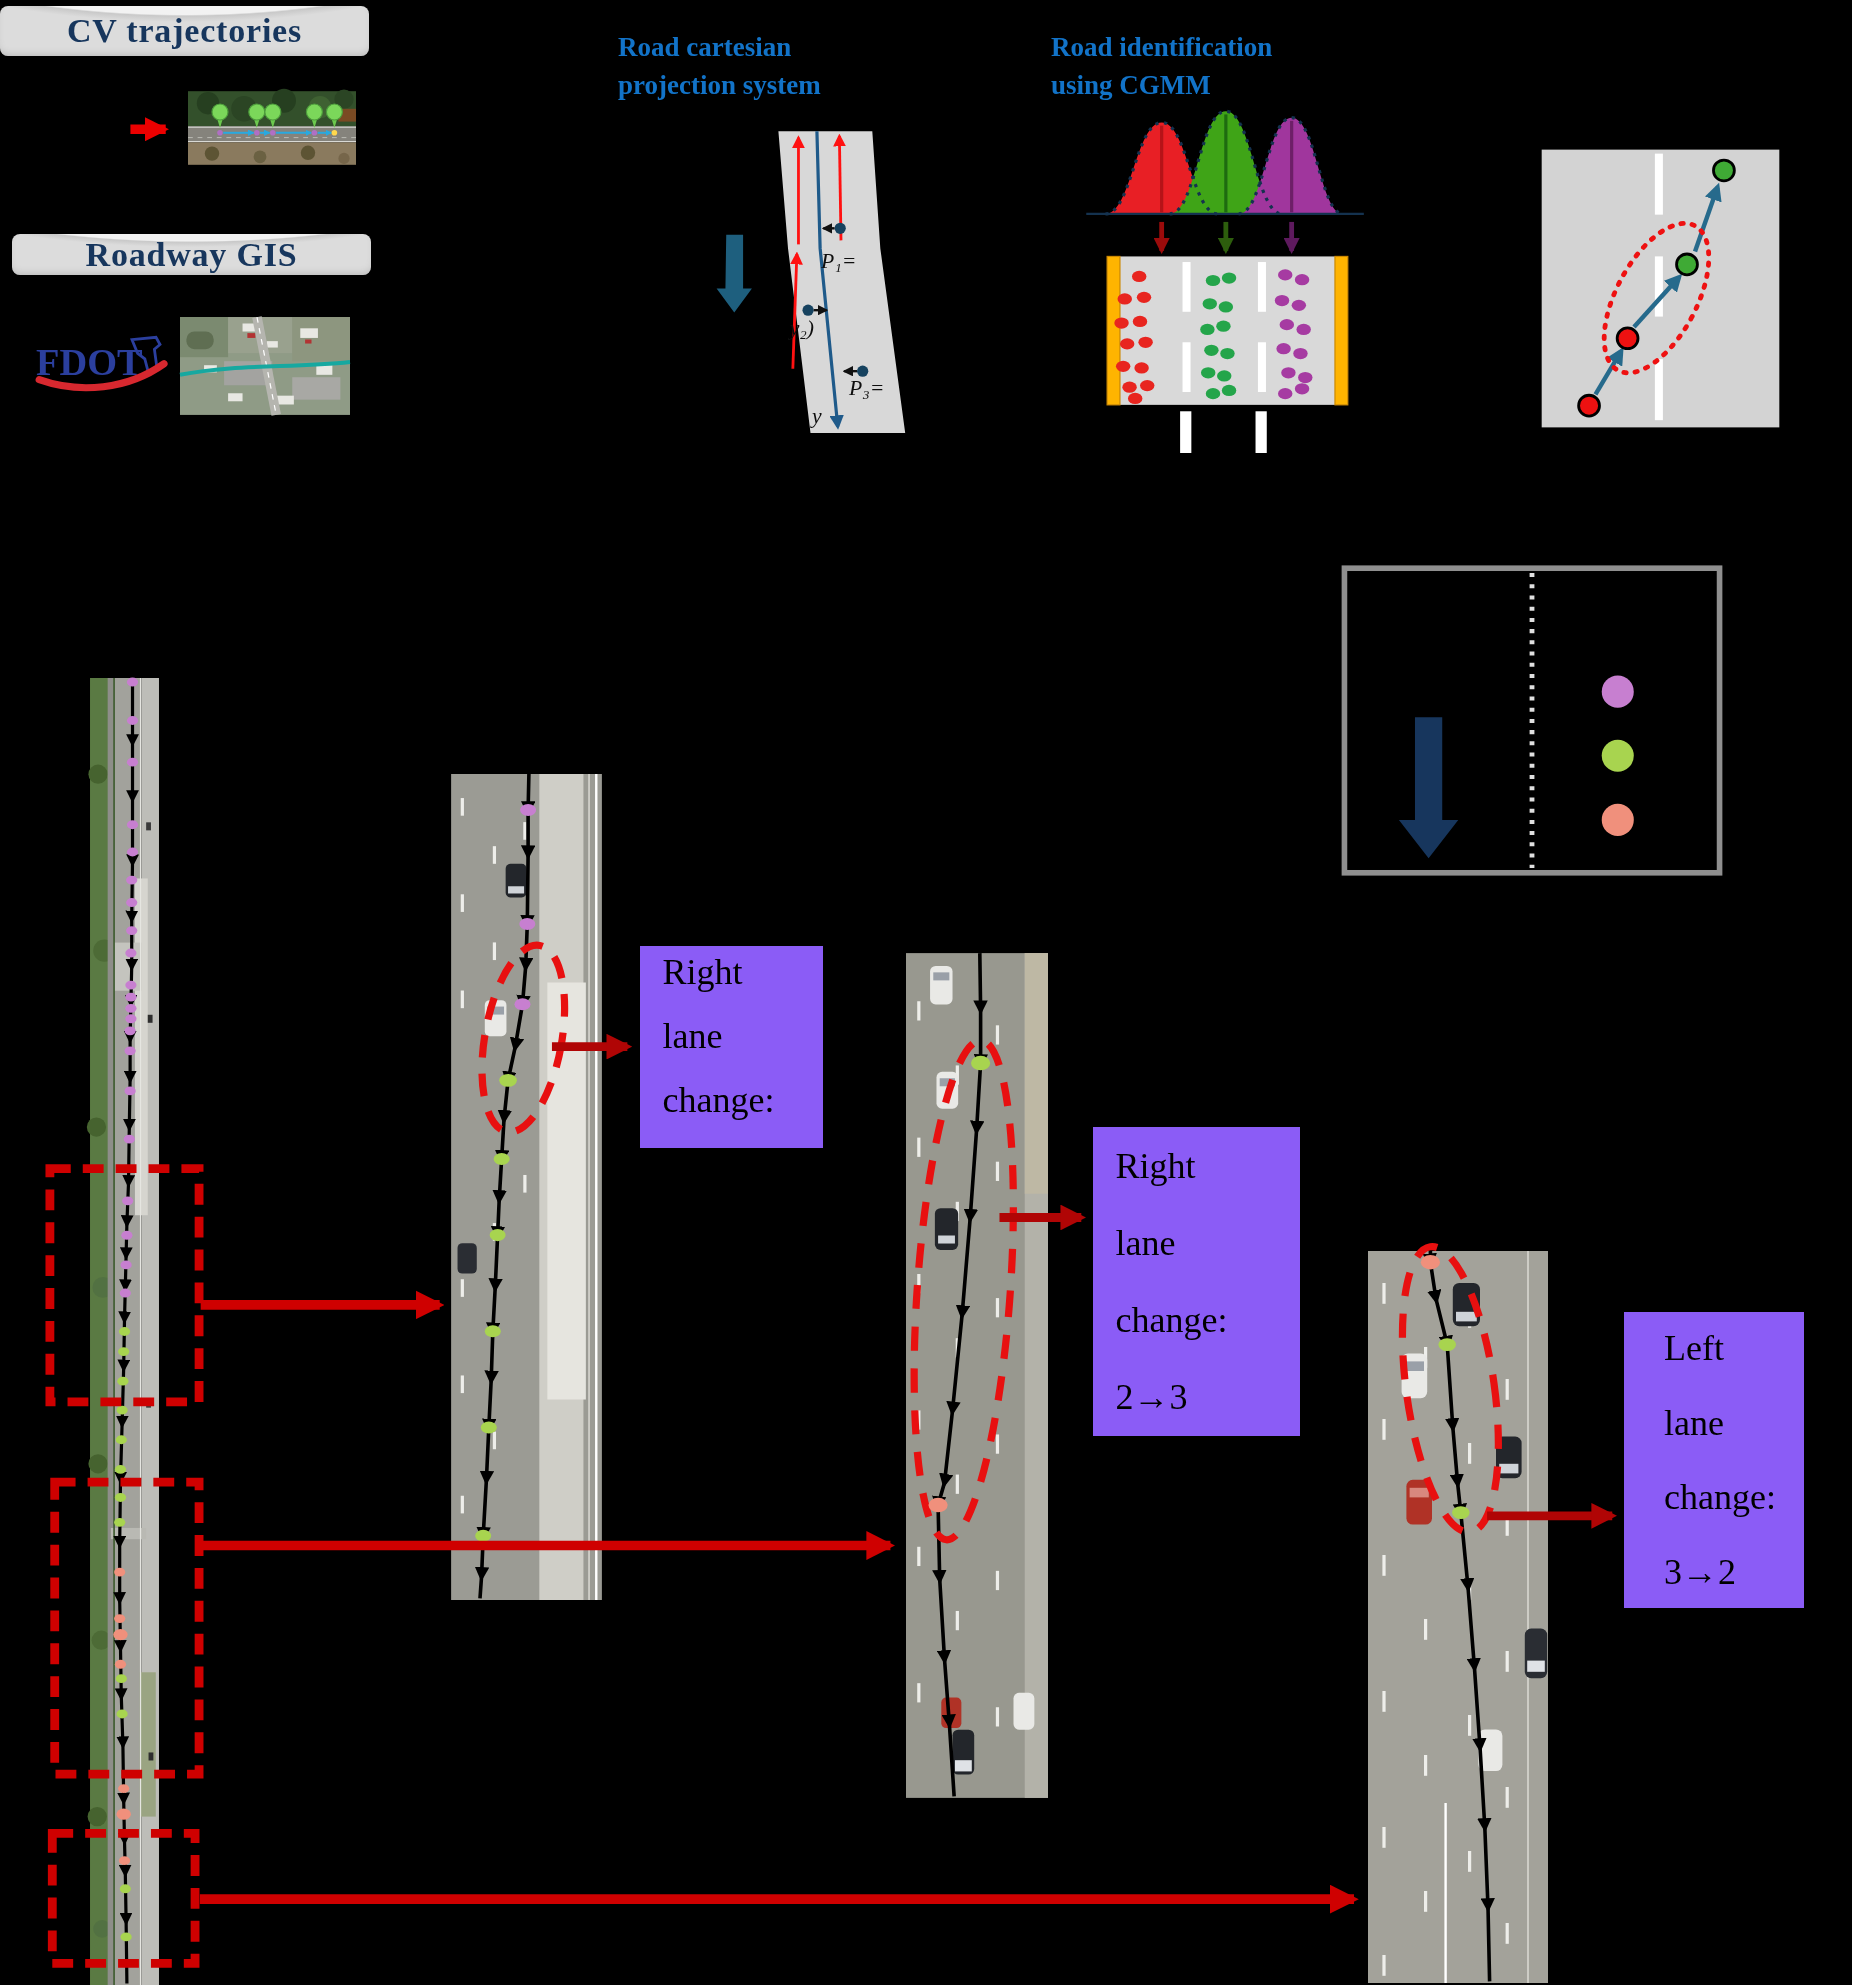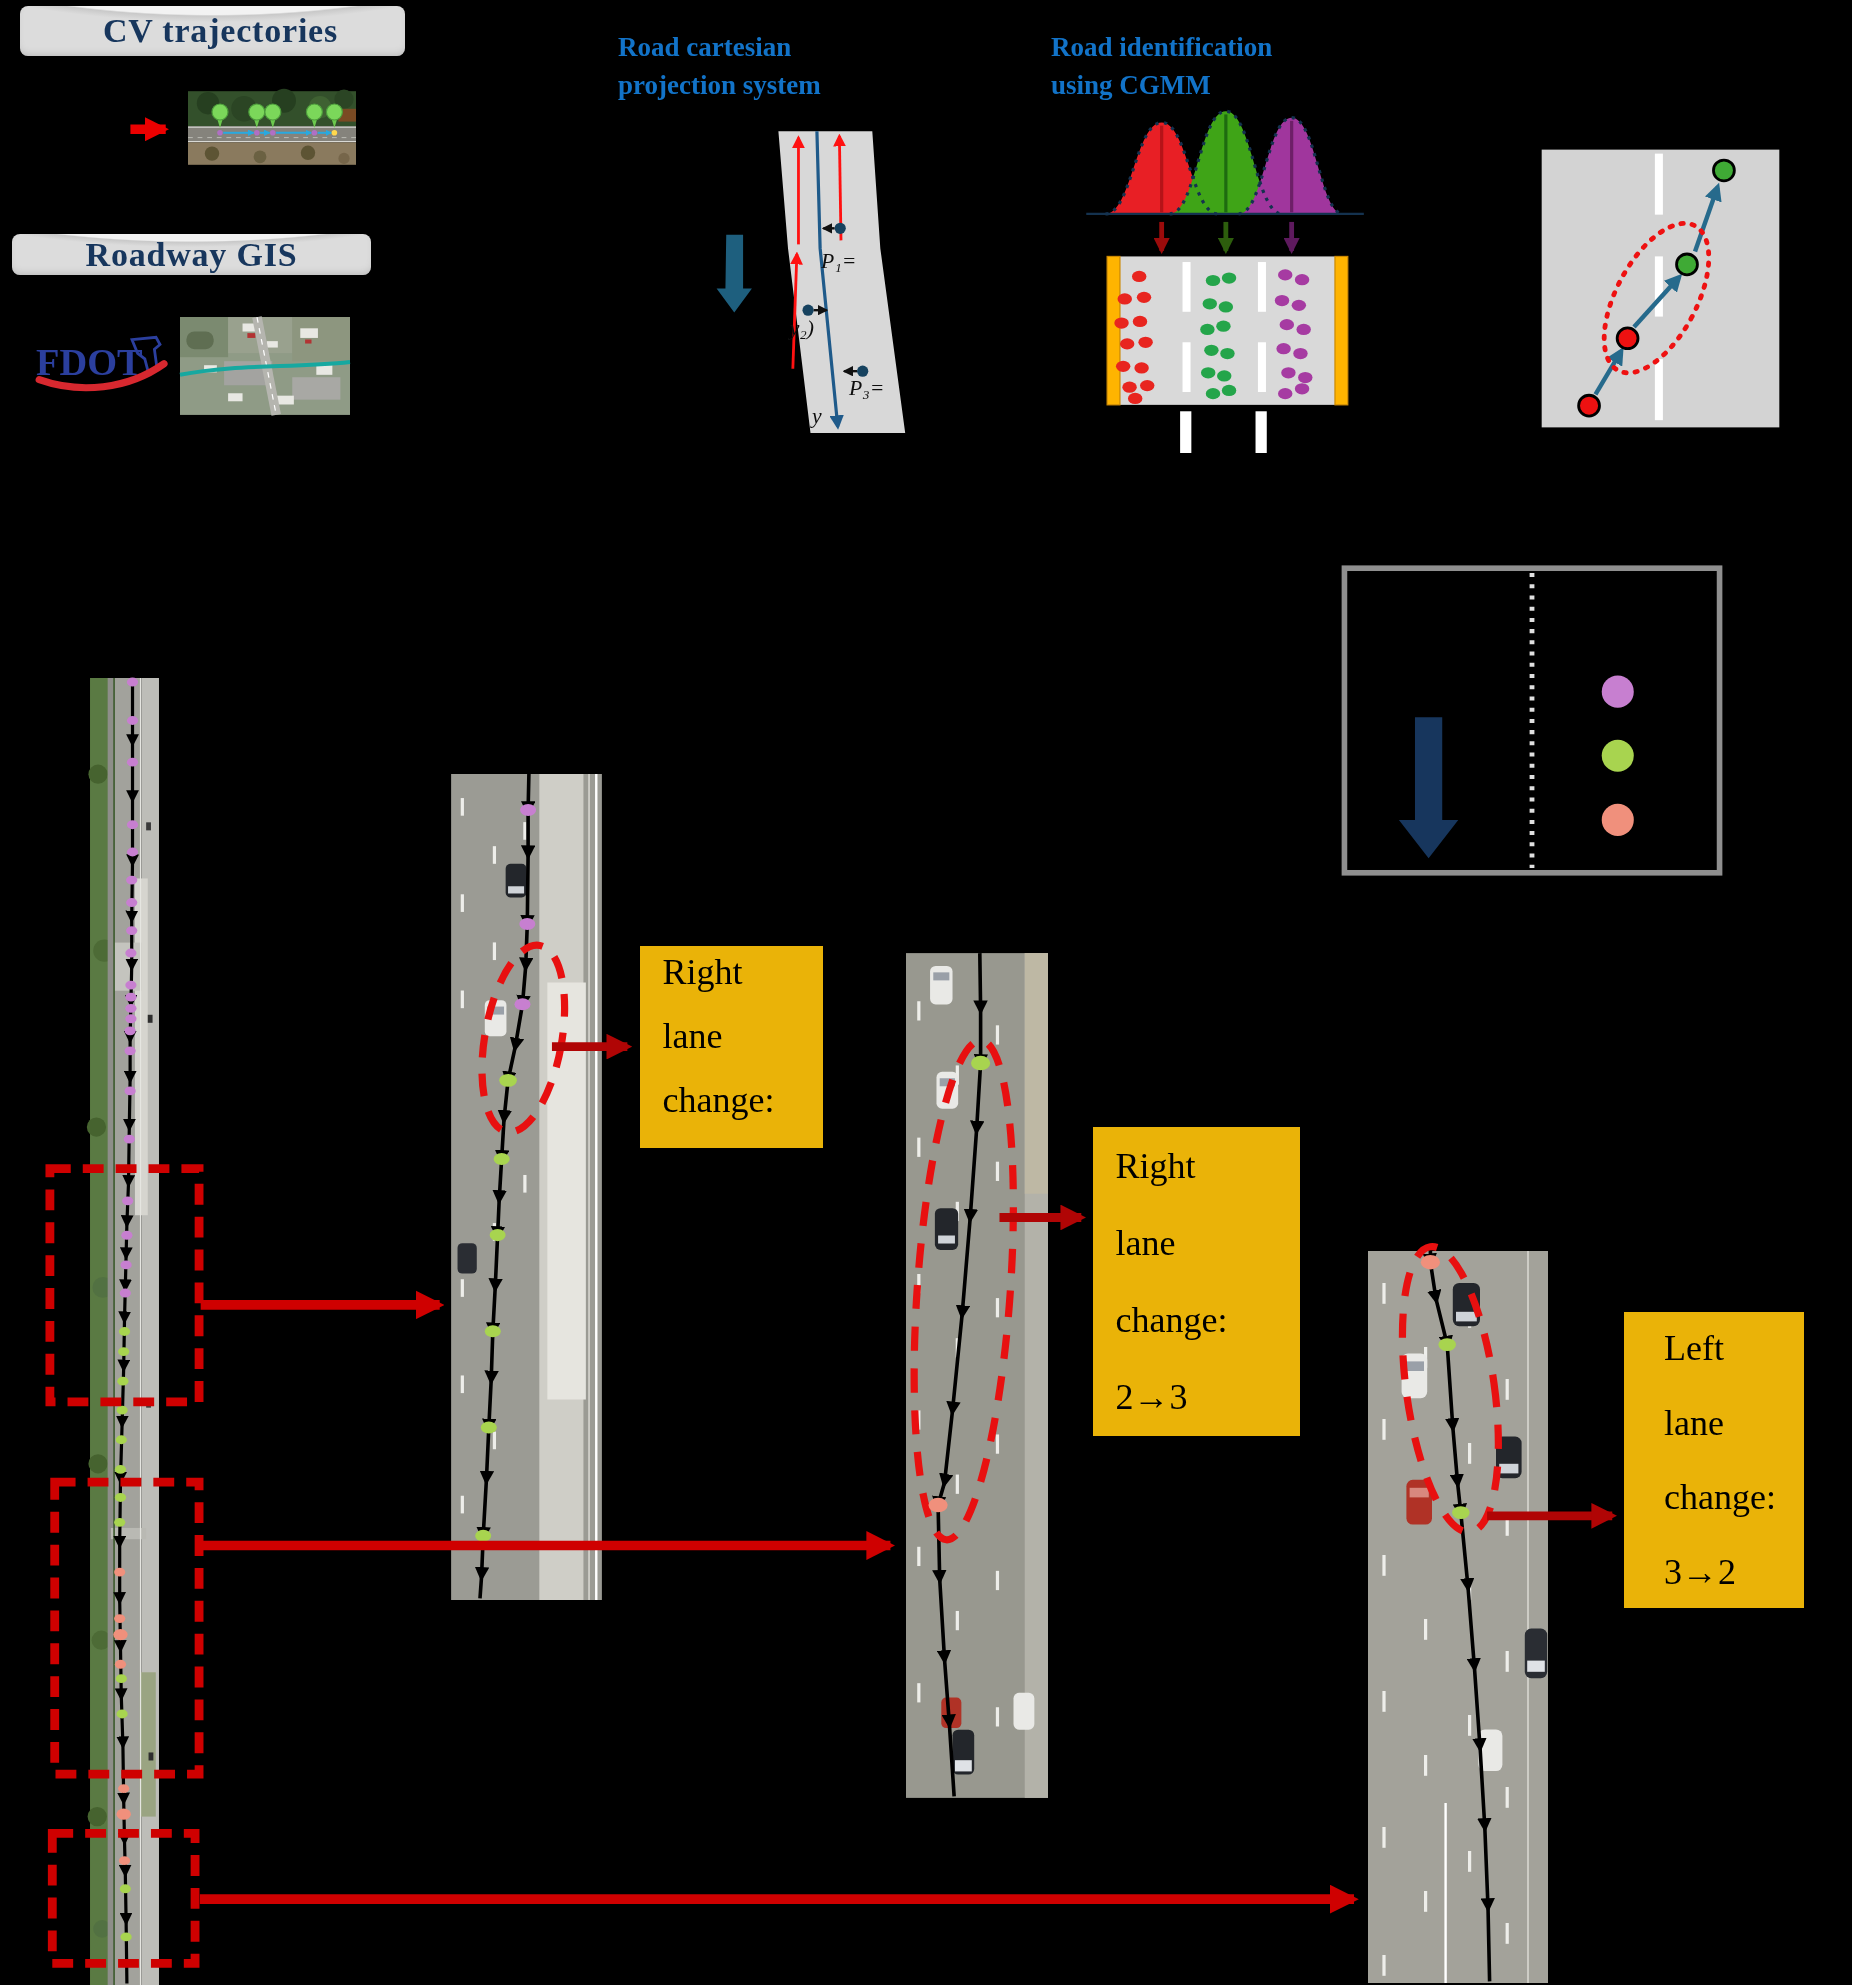--- a/index.html
+++ b/index.html
@@ -7,33 +7,33 @@
         font-family:"Liberation Serif","DejaVu Serif",serif;}
   
   .hdr{position:absolute;display:flex;align-items:center;justify-content:center;
        background:radial-gradient(130% 300% at 50% -190%, #f2f2f2 69%, #c9c9c9 70%, #dcdcdc 74%);
        border-radius:8px;box-shadow:inset 0 -4.8px 8px -4.8px #aeaeae;}
   .hdr span{font-weight:bold;font-size:34px;color:#17365d;letter-spacing:0.8px;}
   
   .steptitle{position:absolute;text-align:left;color:#1273c8;font-weight:bold;
              font-size:27px;line-height:38px;}
   
-  .callout{position:absolute;background:#eab308;display:flex;flex-direction:column;
+  .callout{position:absolute;background:#8b5cf6;display:flex;flex-direction:column;
            justify-content:space-evenly;padding:8px 8px 8px 22.5px;box-sizing:border-box;gap:28px;}
   .callout span{font-size:36px;color:#000;line-height:1.0;}
   svg{position:absolute;overflow:visible;}
   svg text{font-family:"Liberation Serif","DejaVu Serif",serif;}
   .mathlbl{font-style:italic;font-size:27px;fill:#0e0e0e;}
 </style>
 </head>
 <body>
 
 <div class="page">
 
-  <div class="hdr" style="left:20px;top:6.4px;width:369px;height:50px;padding-left:16px;">
+  <div class="hdr" style="left:0;top:6.4px;width:369px;height:50px;">
     <span>CV trajectories</span>
   </div>
 
   <svg style="left:127px;top:114px;" width="63" height="30.5" viewBox="0 0 78 38">
     <defs>
         <marker id="mRedBig" markerUnits="userSpaceOnUse" markerWidth="30" markerHeight="30" refX="26" refY="15" orient="auto">
           <path d="M0,0 L30,15 L0,30 z" fill="#ec0000"></path>
         </marker>
       </defs>
     <line x1="4" y1="19" x2="48" y2="19" stroke="#ec0000" stroke-width="12" marker-end="url(#mRedBig)"></line>

